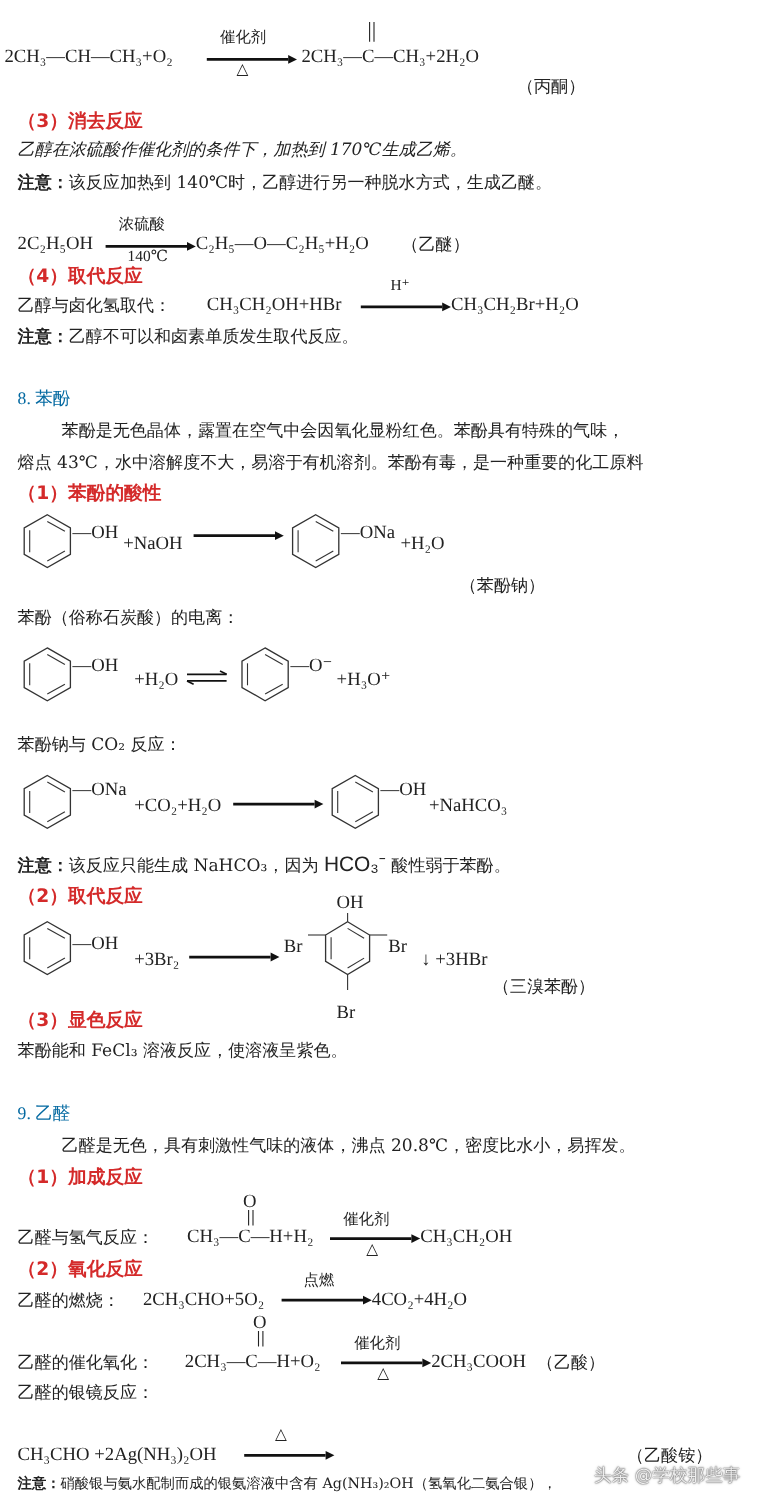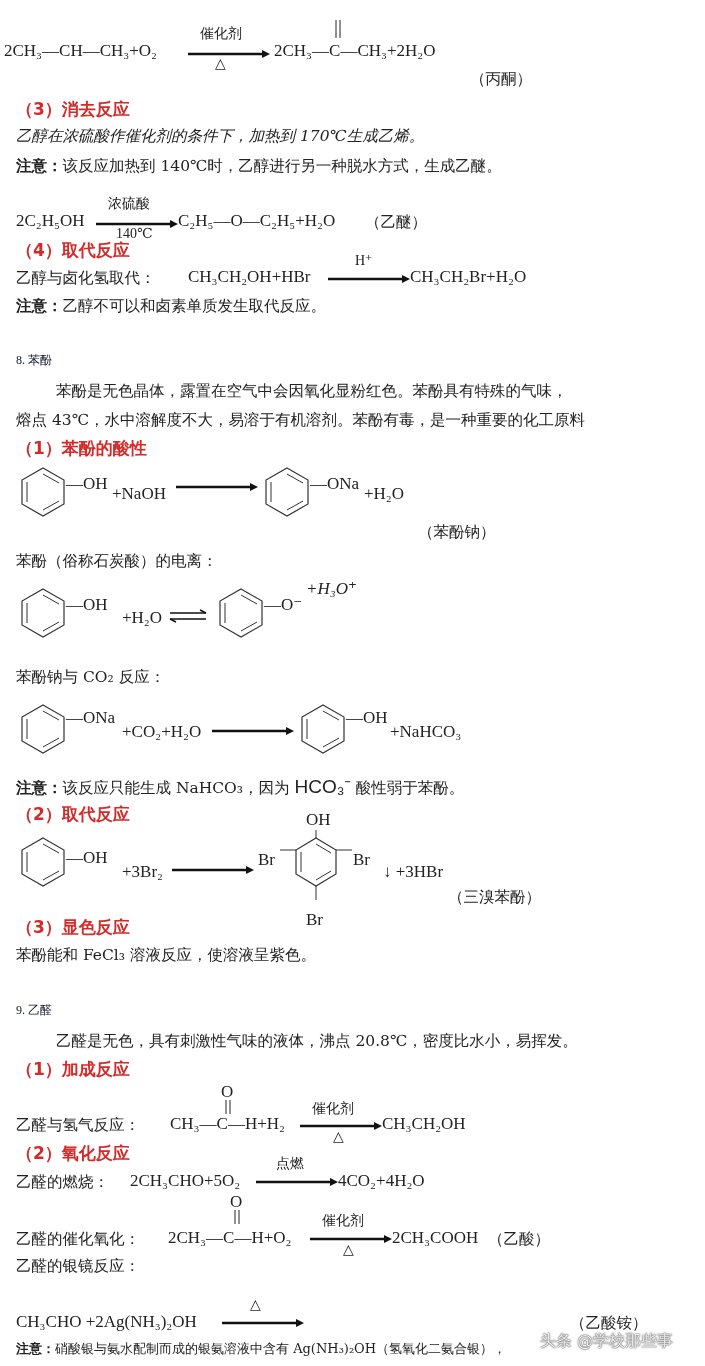--- a/index.html
+++ b/index.html
@@ -2,21 +2,21 @@
 <html><head>
 <meta charset="utf-8">
 <style>
   * { box-sizing: border-box; margin: 0; padding: 0; }
   html, body { width: 705px; height: 1366px; background: #ffffff; overflow: hidden; }
   body { position: relative; font-family: "Liberation Serif", "DejaVu Serif", serif; color: #222; }
   .abs { position: absolute; white-space: nowrap; }
   .t { font-size: 17px; line-height: 20px; }
   .cn { font-family: "DejaVu Serif", "Liberation Serif", serif; font-size: 15.5px; }
   .red { color: #d42a2a; font-weight: bold; font-size: 17px; font-family: "DejaVu Sans", "Liberation Sans", sans-serif; }
-  .blue { color: #0f172a; font-size: 12px; }
+  .blue { color: #0369a1; font-size: 16px; }
   .bold { font-weight: bold; font-family: "DejaVu Sans", sans-serif; }
   .small { font-size: 14px; }
   svg { position: absolute; overflow: visible; }
 </style>
 </head>
 <body>
 
 <div class="abs t" style="left:4px;top:41px;">2CH₃—CH—CH₃+O₂</div>
 <div class="abs cn small" style="left:200px;top:25px;">催化剂</div>
 <svg style="left:188px;top:50px;" width="82" height="10">
@@ -102,21 +102,21 @@
     <line x1="0" y1="9" x2="36" y2="9" stroke="#111" stroke-width="1.5"></line>
     <polyline points="6,12 0,9" fill="none" stroke="#111" stroke-width="1.5"></polyline>
   </svg>
 <svg style="left:218px;top:587px;" width="46" height="52">
     <polygon points="23,2 44,14 44,38 23,50 2,38 2,14" fill="none" stroke="#333" stroke-width="1.2"></polygon>
     <line x1="7" y1="16" x2="7" y2="36" stroke="#333"></line>
     <line x1="23" y1="8" x2="39" y2="17" stroke="#333"></line>
     <line x1="23" y1="44" x2="39" y2="35" stroke="#333"></line>
   </svg>
 <div class="abs t" style="left:264px;top:595px;">—O⁻</div>
-<div class="abs t" style="left:306px;top:579px;font-style:italic;">+H₃O⁺</div>
+<div class="abs t" style="left:306px;top:608px;">+H₃O⁺</div>
 <div class="abs cn" style="left:16px;top:667px;">苯酚钠与 CO₂ 反应：</div>
 
 <svg style="left:20px;top:703px;" width="46" height="52">
     <polygon points="23,2 44,14 44,38 23,50 2,38 2,14" fill="none" stroke="#333" stroke-width="1.2"></polygon>
     <line x1="7" y1="16" x2="7" y2="36" stroke="#333"></line>
     <line x1="23" y1="8" x2="39" y2="17" stroke="#333"></line>
     <line x1="23" y1="44" x2="39" y2="35" stroke="#333"></line>
   </svg>
 <div class="abs t" style="left:66px;top:708px;">—ONa</div>
 <div class="abs t" style="left:122px;top:722px;">+CO₂+H₂O</div>

